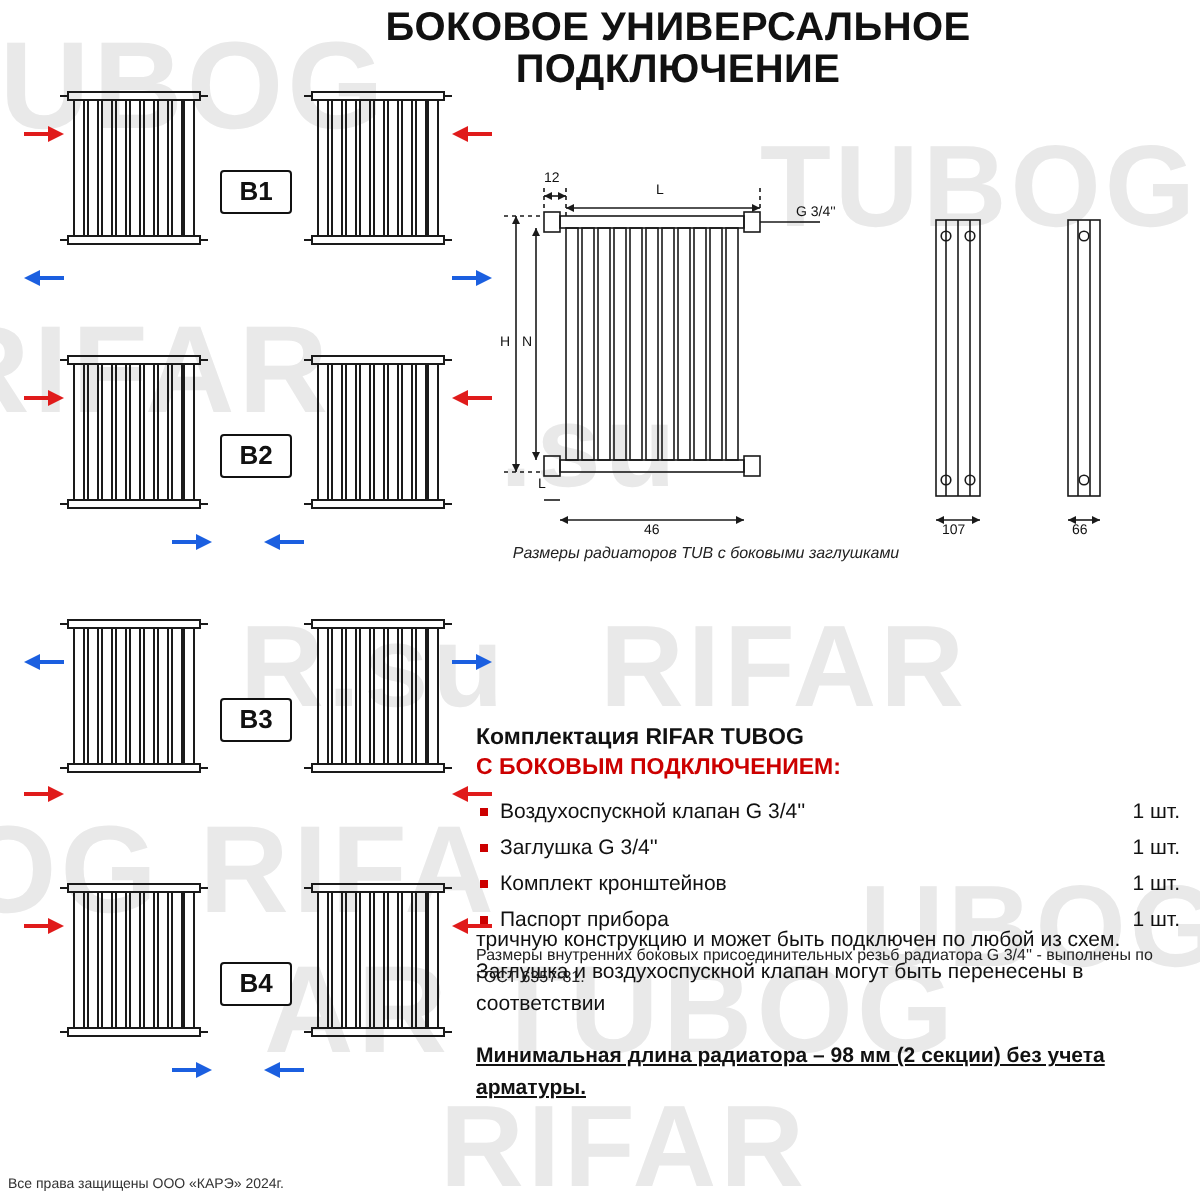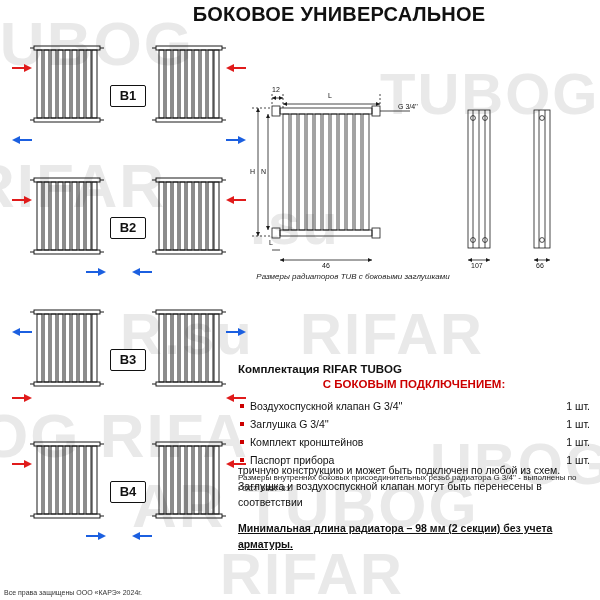--- a/index.html
+++ b/index.html
@@ -57,21 +57,21 @@
   
   .rad{position:absolute;}
   .rad svg{display:block;}
   
   .arrow{position:absolute;z-index:3;}
   
   .rt{position:absolute;z-index:3;}
   .kit-title{
     font-size:11.5px;font-weight:bold;color:#111;line-height:15px;
   }
-  .kit-title .red{color:#cc0000;text-align:center;}
+  .kit-title .red{color:#cc0000;}
   .kit-list{
     margin:0;padding:0;list-style:none;
     font-size:10.5px;color:#111;
   }
   .kit-list li{
     position:relative;
     padding-left:12px;
     margin-bottom:5px;
     line-height:13px;
   }
@@ -113,20 +113,21 @@
   <div class="wm-text" style="left:-20px;top:400px;font-size:62px;">OG RIFA</div>
   <div class="wm-text" style="left:132px;top:470px;font-size:62px;">AR TUBOG</div>
   <div class="wm-text" style="left:220px;top:540px;font-size:58px;">RIFAR</div>
   <div class="wm-text" style="left:380px;top:60px;font-size:58px;">TUBOG</div>
   <div class="wm-text" style="left:430px;top:430px;font-size:58px;">UBOG</div>
 </div>
 
 <div class="header">
   <div class="header-title">
     <div>БОКОВОЕ УНИВЕРСАЛЬНОЕ</div>
+    <div>ПОДКЛЮЧЕНИЕ</div>
   </div>
 </div>
 
 <div class="layer" style="left:12px;top:30px;width:230px;height:560px;">
 
   <div class="rad" style="left:18px;top:10px;">
     <svg width="74" height="88" viewBox="0 0 74 88">
       <g fill="none" stroke="#1a1a1a" stroke-width="1">
         <rect x="4" y="6" width="66" height="4"></rect>
         <rect x="4" y="78" width="66" height="4"></rect>

